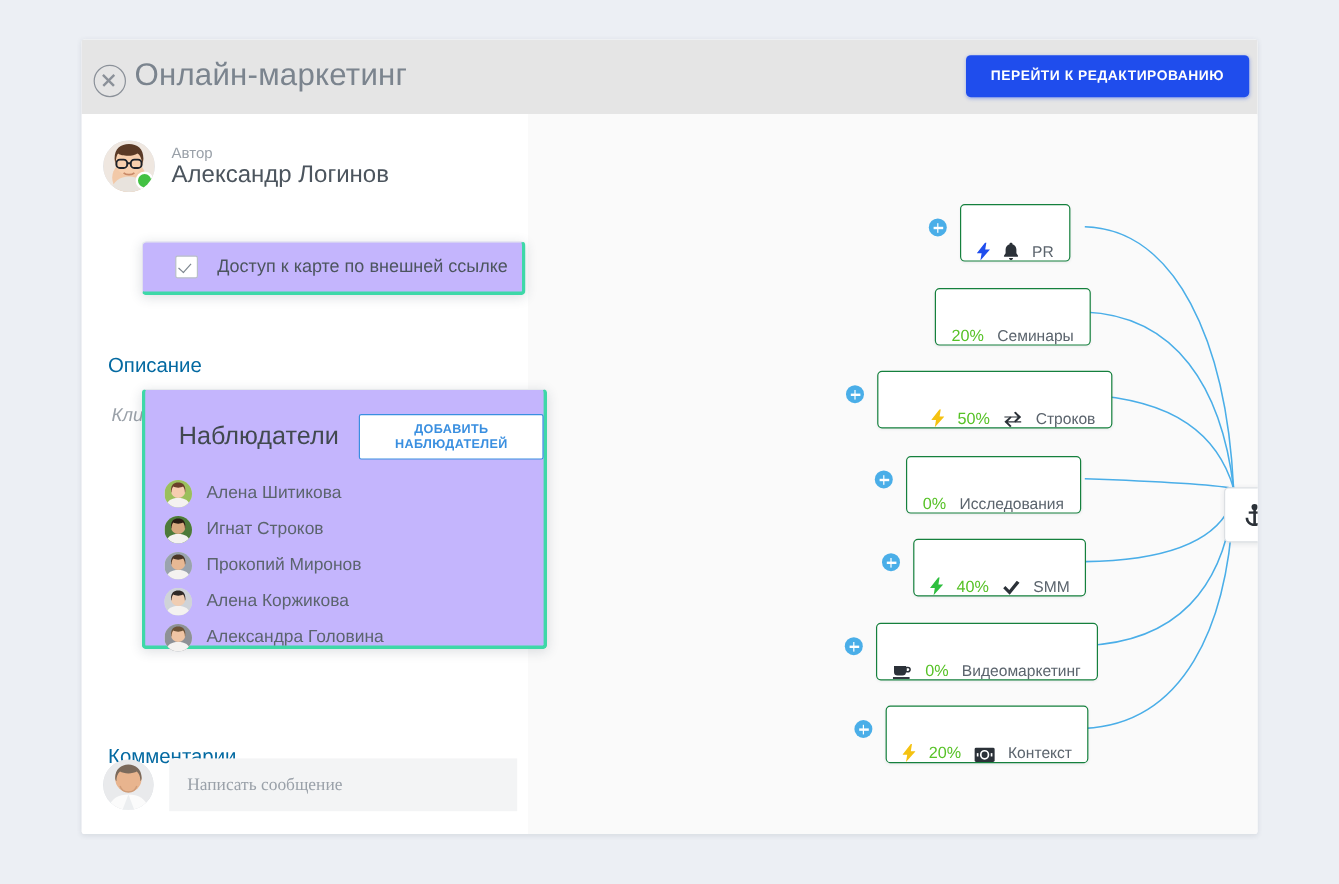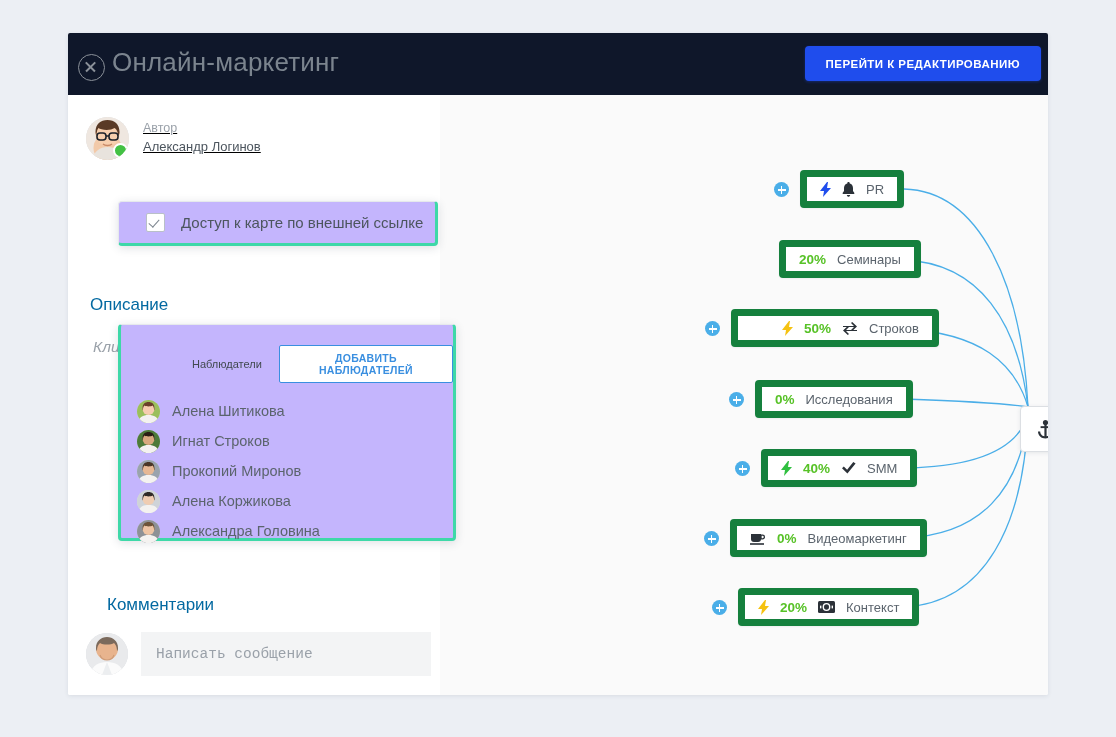--- a/index.html
+++ b/index.html
@@ -11,21 +11,21 @@
   }
   .card{
     position:absolute;left:68px;top:33px;width:980px;height:662px;
     background:#ffffff;border-radius:2px;
     box-shadow:0 1px 4px rgba(40,55,75,.10);
     overflow:hidden;
   }
   
   .hdr{
     position:absolute;left:0;top:0;width:980px;height:62px;
-    background:#0f172a;border-bottom:1px solid #eef1f4;
+    background:#e5e5e5;border-bottom:1px solid #eef1f4;
   }
   .close-ic{
     position:absolute;left:-12px;top:21px;width:25px;height:25px;
     border:1.6px solid #8b9199;border-radius:50%;
   }
   .close-ic:before,.close-ic:after{
     content:"";position:absolute;left:5px;top:11px;width:13px;height:1.6px;
     background:#8b9199;
   }
   .close-ic:before{transform:rotate(45deg);}
@@ -54,39 +54,39 @@
   }
   
   .author{position:absolute;left:18px;top:22px;display:flex;align-items:center;}
   .av{border-radius:50%;overflow:hidden;position:relative;flex:none;background:#d9dde2;}
   .av svg{display:block;}
   .author .av{width:43px;height:43px;}
   .dot-online{
     position:absolute;right:1px;bottom:2px;width:11px;height:11px;border-radius:50%;
     background:#43c143;border:2px solid #fff;
   }
-  .author-txt{margin-left:14px;text-decoration:underline;}
+  .author-txt{margin-left:14px;}
   .author-role{font-size:12.5px;color:#9aa1a9;line-height:16px;}
-  .author-name{font-size:13px;color:#4c555e;line-height:21px;}
+  .author-name{font-size:20px;color:#4c555e;line-height:21px;}
   
   .sec-title{
     position:absolute;font-size:17px;color:#0369a1;
   }
   #desc-title{left:22px;top:200px;}
   .desc-placeholder{
     position:absolute;left:25px;top:243px;
     font-size:15.5px;color:#9aa1a9;font-style:italic;
   }
-  #comments-title{left:22px;top:500px;margin-left:17px;}
+  #comments-title{left:22px;top:526px;}
   .comment-row{position:absolute;left:18px;top:537px;display:flex;align-items:center;}
   .comment-row .av{width:42px;height:42px;}
   .comment-input{
     margin-left:13px;width:290px;height:44px;background:#f3f4f5;border:none;
     font-size:14.5px;color:#9aa1a9;padding:0 15px;box-sizing:border-box;
-    font-family:Liberation Mono, monospace;
+    font-family:Liberation Serif, serif;
   }
   .comment-input::placeholder{color:#9aa1a9;}
   
   .fpanel{
     position:absolute;background:#c4b5fd;border-radius:4px;
     box-shadow:0 2px 10px rgba(40,55,75,.15);
   }
   .panel-access{
     left:50px;top:168px;width:320px;height:45px;
     border:1px solid #e6e9ec;border-bottom:3px solid #3ed8a8;border-right:3px solid #3ed8a8;
@@ -100,39 +100,39 @@
     content:"";position:absolute;left:4px;top:3px;width:5px;height:9px;
     border:solid #7d868f;border-width:0 1.8px 1.8px 0;transform:rotate(42deg);
   }
   .chk-label{margin-left:16px;font-size:15px;color:#4c555e;}
   .panel-watch{
     left:50px;top:291px;width:338px;height:217px;
     border:1px solid #e6e9ec;border-left:3px solid #3ed8a8;border-right:3px solid #3ed8a8;
     border-bottom:3px solid #3ed8a8;box-sizing:border-box;
   }
   .watch-head{display:flex;align-items:center;padding:20px 0 0 28px;}
-  .watch-title{font-size:11px;color:#41494f;margin-left:43px;}
+  .watch-title{font-size:21px;color:#41494f;}
   .add-watch-btn{
     margin-left:17px;border:1px solid #3a8fe0;background:#fff;color:#3a8fe0;
     font-size:10.5px;font-weight:bold;letter-spacing:.3px;border-radius:2px;
     padding:6px 9px;cursor:pointer;font-family:"Liberation Sans", sans-serif;
   }
   .watch-list{margin-top:13px;padding-left:16px;}
   .watch-item{display:flex;align-items:center;height:30px;}
   .watch-item .av{width:23px;height:23px;}
   .watch-name{margin-left:12px;font-size:14.5px;color:#5b646d;}
   
   .mapzone svg.links{position:absolute;left:0;top:0;}
   .node{
-    position:absolute;background:#fff;border:7px solid #15803d;border-radius:4px;
-    height:38px;display:flex;align-items:center;box-sizing:border-box;
+    position:absolute;background:#fff;border:1px solid #15803d;border-radius:4px;
+    height:48px;display:flex;align-items:flex-end;box-sizing:border-box;
     padding:0 13px;white-space:nowrap;
     box-shadow:0 1px 2px rgba(40,55,75,.06);
   }
-  .node .pct{font-size:13.5px;font-weight:bold;color:#57c227;}
+  .node .pct{font-size:13.5px;font-weight:normal;color:#57c227;}
   .node .lbl{font-size:13px;color:#5b646d;}
   .node > *{margin-right:11px;}
   .node > *:last-child{margin-right:0;}
   .plus{
     position:absolute;width:15px;height:15px;border-radius:50%;background:#4aaee8;
   }
   .plus:before,.plus:after{content:"";position:absolute;background:#fff;}
   .plus:before{left:3.5px;top:6.8px;width:8px;height:1.8px;}
   .plus:after{left:6.6px;top:3.7px;width:1.8px;height:8px;}
   .ic{display:inline-block;line-height:0;}

